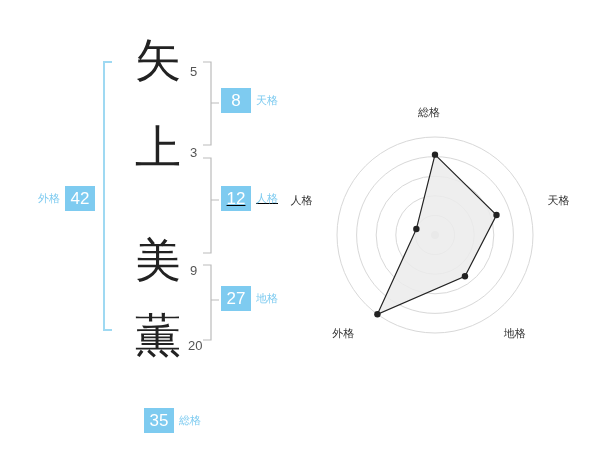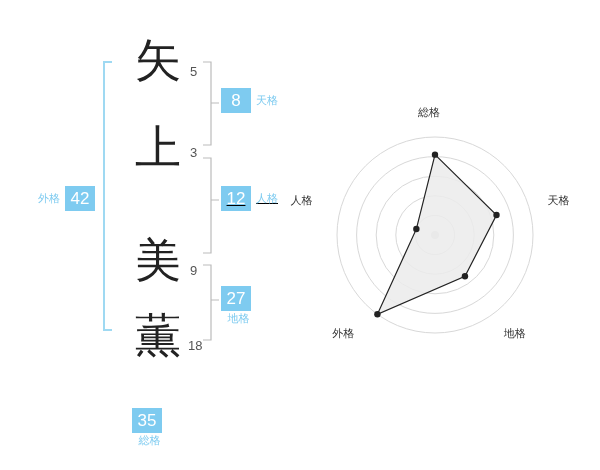--- a/index.html
+++ b/index.html
@@ -103,43 +103,43 @@
   <div class="kanji" style="left:128px; top:38px;">矢</div>
   <div class="stroke-num" style="left:190px; top:64px;">5</div>
 
   <div class="kanji" style="left:128px; top:125px;">上</div>
   <div class="stroke-num" style="left:190px; top:145px;">3</div>
 
   <div class="kanji" style="left:128px; top:238px;">美</div>
   <div class="stroke-num" style="left:190px; top:263px;">9</div>
 
   <div class="kanji" style="left:128px; top:313px;">薫</div>
-  <div class="stroke-num" style="left:188px; top:338px;">18</div>
+  <div class="stroke-num" style="left:188px; top:338px;">20</div>
 
   <div class="badge" style="left:221px; top:88px;">
     <span class="box">8</span>
     <span class="lbl">天格</span>
   </div>
 
   <div class="badge" style="left:221px; top:186px;text-decoration:underline;">
     <span class="box">12</span>
     <span class="lbl">人格</span>
   </div>
 
-  <div class="badge" style="left:221px; top:286px;flex-direction:column;">
+  <div class="badge" style="left:221px; top:286px;">
     <span class="box">27</span>
     <span class="lbl">地格</span>
   </div>
 
   <div class="badge rev" style="left:38px; top:186px;">
     <span class="lbl">外格</span>
     <span class="box">42</span>
   </div>
 
-  <div class="badge" style="left:132px; top:408px;flex-direction:column;">
+  <div class="badge" style="left:144px; top:408px;">
     <span class="box">35</span>
     <span class="lbl">総格</span>
   </div>
 
   <div id="radar">
     <svg id="radar-svg" width="270" height="250">
         <circle cx="135" cy="125" r="98" fill="none" stroke="#d8d8d8" stroke-width="1"></circle>
         <circle cx="135" cy="125" r="78.4" fill="none" stroke="#d8d8d8" stroke-width="1"></circle>
         <circle cx="135" cy="125" r="58.8" fill="none" stroke="#d8d8d8" stroke-width="1"></circle>
         <circle cx="135" cy="125" r="39.2" fill="none" stroke="#d8d8d8" stroke-width="1"></circle>

